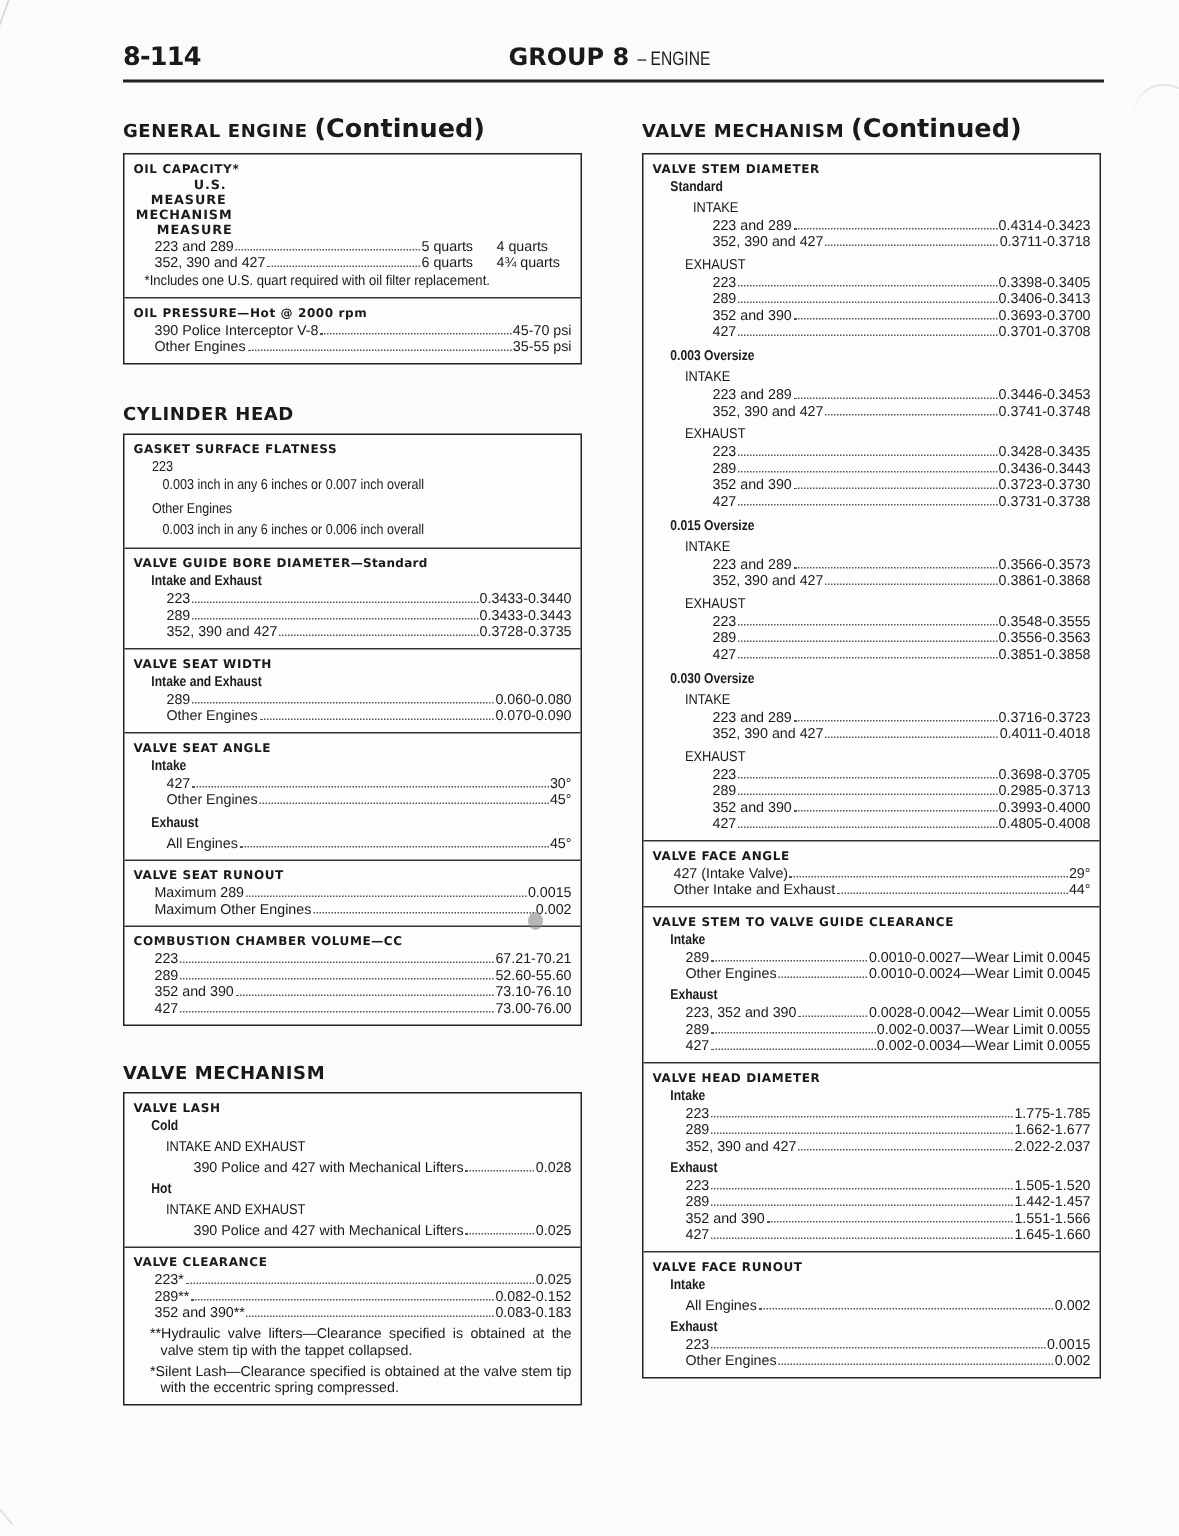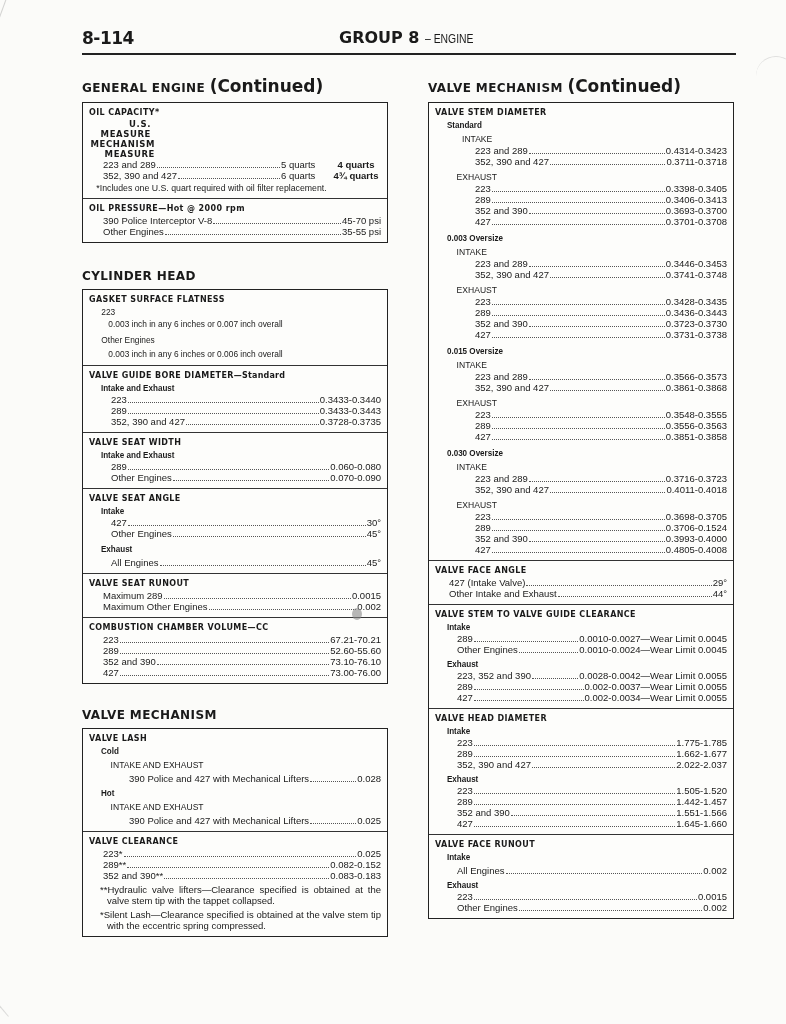--- a/index.html
+++ b/index.html
@@ -41,21 +41,21 @@
   .ind4 { padding-left: 40px; }
 
   .oil-head { display: flex; align-items: flex-start; flex-direction: column; }
   .oil-head .block-title { flex: 1; }
   .oil-col-head { font-family: "DejaVu Sans", sans-serif; font-weight: bold; font-size: 8.5px; letter-spacing: 0.6px; text-align: right; line-height: 10px; }
   .oil-col-head.us { width: 62px; }
   .oil-col-head.imp { width: 66px; }
   .oil-row { display: flex; align-items: baseline; font-size: 9.5px; line-height: 11px; padding-left: 14px; white-space: nowrap; }
   .oil-row .dots { flex: 1; border-bottom: 1px dotted #555; height: 8px; margin: 0 1px; }
   .oil-row .us { width: 50px; text-align: left; }
-  .oil-row .imp { width: 50px; text-align: center; font-weight: bold; }
+  .oil-row .imp { width: 50px; text-align: left; }
 
   .note { font-size: 9.5px; line-height: 11px; padding-left: 12px; transform: scaleX(0.92); transform-origin: left; }
   .note2 { font-size: 9.5px; line-height: 11px; padding-left: 18px; text-indent: -7px; margin-top: 3px; text-align: justify; }
   .corner-mark { position: absolute; left: 2px; top: 0; width: 10px; height: 20px; border-left: 1px solid #aaa; transform: rotate(20deg); opacity: 0.5; }
   .corner-mark2 { position: absolute; left: 2px; top: 1000px; width: 14px; height: 14px; border-left: 1px solid #bbb; transform: rotate(-40deg); opacity: 0.5; }
   .edge-arc { position: absolute; left: 756px; top: 56px; width: 40px; height: 40px; border-top: 1px solid #ccc; border-radius: 50% 50% 0 0; opacity: 0.6; }
   .smudge { position: absolute; left: 352px; top: 608px; width: 10px; height: 12px; border-radius: 50%; background: #888; opacity: 0.6; }
 </style>
 </head>
 <body>
@@ -392,21 +392,21 @@
         </div>
       <div class="sub2b" style="padding-left:24px;margin-top:4px">EXHAUST</div>
       <div class="row ind4">
           <span class="lbl">223</span>
           <span class="dots"></span>
           <span class="val">0.3698-0.3705</span>
         </div>
       <div class="row ind4">
           <span class="lbl">289</span>
           <span class="dots"></span>
-          <span class="val">0.3706-0.1524</span>
+          <span class="val">0.2985-0.3713</span>
         </div>
       <div class="row ind4">
           <span class="lbl">352 and 390</span>
           <span class="dots"></span>
           <span class="val">0.3993-0.4000</span>
         </div>
       <div class="row ind4">
           <span class="lbl">427</span>
           <span class="dots"></span>
           <span class="val">0.4805-0.4008</span>

